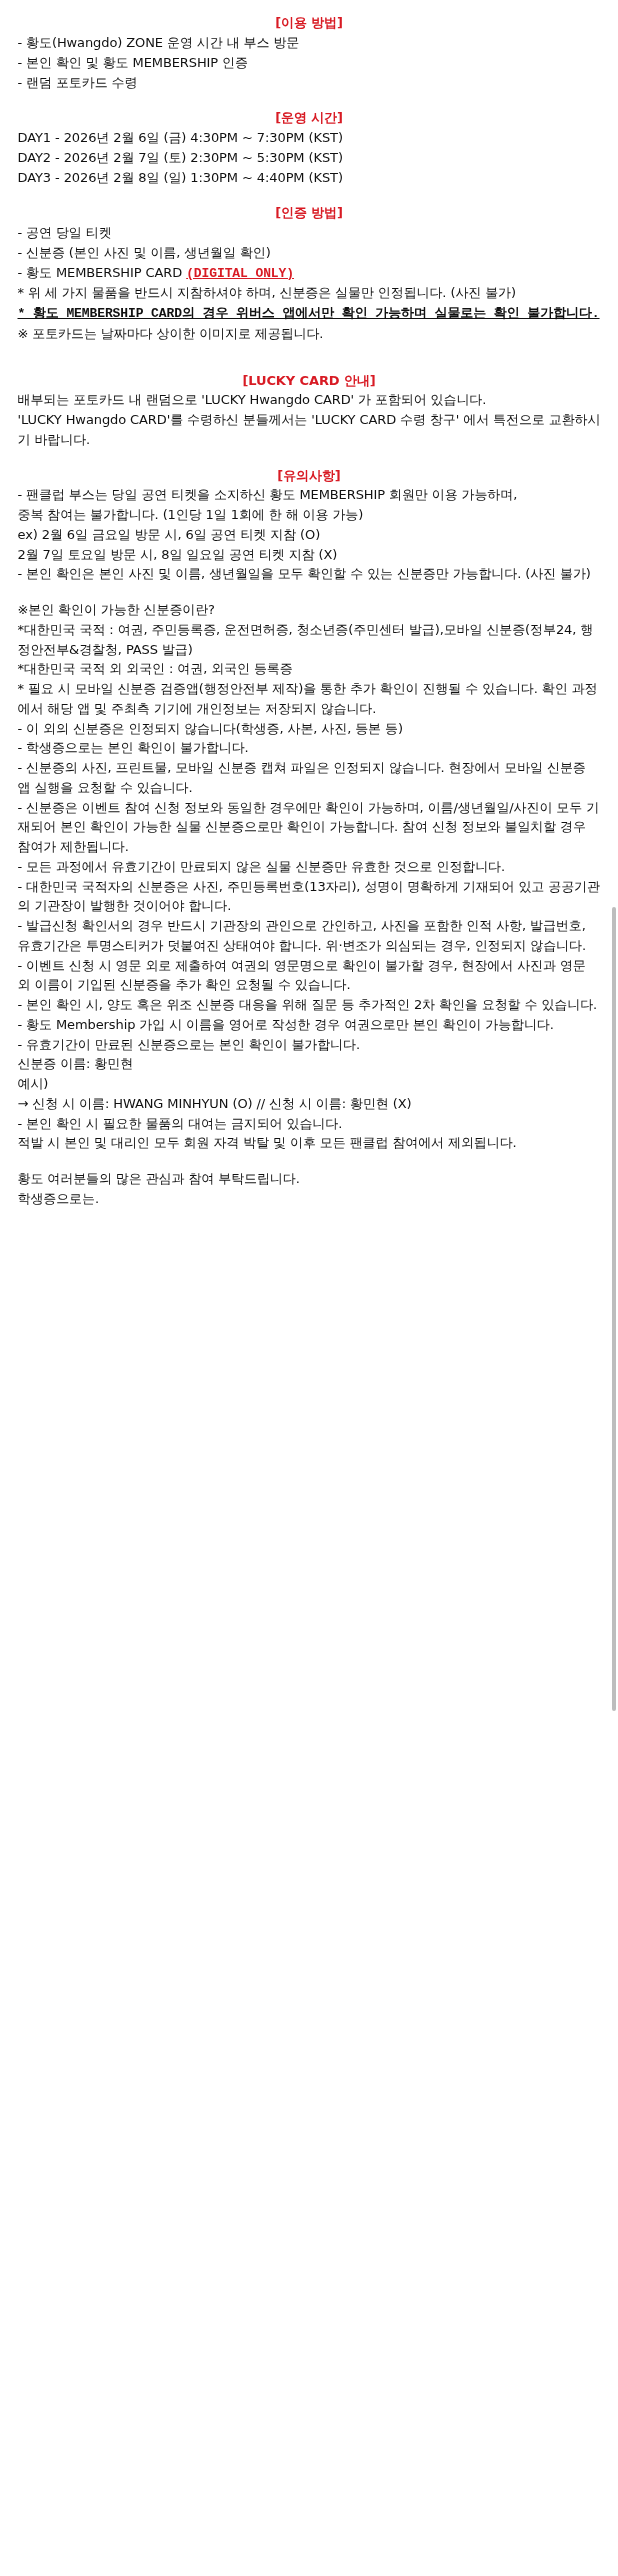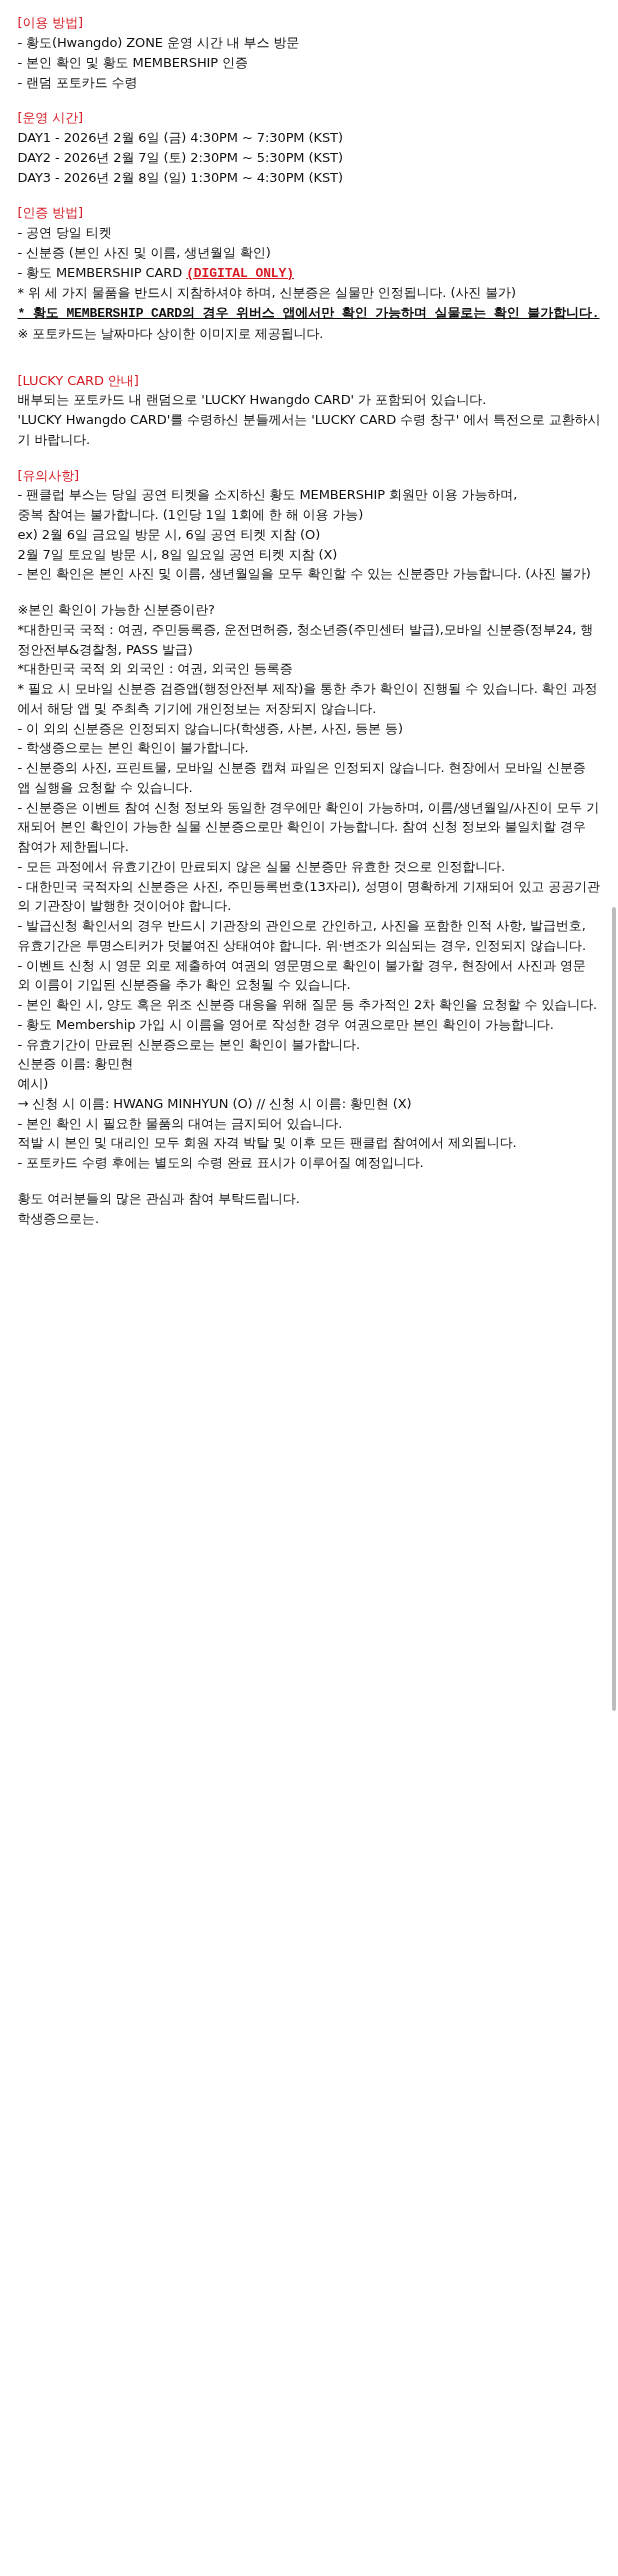--- a/index.html
+++ b/index.html
@@ -20,22 +20,23 @@
     position: relative;
   }
   .doc {
     font-size: 13px;
     line-height: 1.52;
     color: #111111;
     letter-spacing: -0.1px;
   }
   .sec-head {
     color: #d81b24;
-    font-weight: normal;
+    font-weight: bold;
     margin: 0 0 4.1px 0;
+    text-align: center;
   }
   .line {
     margin: 0;
     white-space: pre-wrap;
     word-break: break-word;
   }
   .blank {
     height: 16px;
   }
   .gap-lg {
@@ -65,21 +66,21 @@
 <div class="page">
   <div class="doc" id="doc-root">
       <p class="line sec-head">[이용 방법]</p>
       <p class="line">- 황도(Hwangdo) ZONE 운영 시간 내 부스 방문</p>
       <p class="line">- 본인 확인 및 황도 MEMBERSHIP 인증</p>
       <p class="line">- 랜덤 포토카드 수령</p>
       <div class="blank"></div>
       <p class="line sec-head">[운영 시간]</p>
       <p class="line">DAY1 - 2026년 2월 6일 (금) 4:30PM ~ 7:30PM (KST)</p>
       <p class="line">DAY2 - 2026년 2월 7일 (토) 2:30PM ~ 5:30PM (KST)</p>
-      <p class="line">DAY3 - 2026년 2월 8일 (일) 1:30PM ~ 4:30PM (KST)</p>
+      <p class="line">DAY3 - 2026년 2월 8일 (일) 1:30PM ~ 4:40PM (KST)</p>
       <div class="blank"></div>
       <p class="line sec-head">[인증 방법]</p>
       <p class="line">- 공연 당일 티켓</p>
       <p class="line">- 신분증 (본인 사진 및 이름, 생년월일 확인)</p>
       <p class="line"><span>- 황도 MEMBERSHIP CARD </span><span class="u-b red">(DIGITAL ONLY)</span></p>
       <p class="line">* 위 세 가지 물품을 반드시 지참하셔야 하며, 신분증은 실물만 인정됩니다. (사진 불가)</p>
       <p class="line"><span class="u-b">* 황도 MEMBERSHIP CARD의 경우 위버스 앱에서만 확인 가능하며 실물로는 확인 불가합니다.</span></p>
       <p class="line">※ 포토카드는 날짜마다 상이한 이미지로 제공됩니다.</p>
       <div class="gap-lg"></div>
       <p class="line sec-head">[LUCKY CARD 안내]</p>
@@ -106,20 +107,19 @@
       <p class="line">- 발급신청 확인서의 경우 반드시 기관장의 관인으로 간인하고, 사진을 포함한 인적 사항, 발급번호, 유효기간은 투명스티커가 덧붙여진 상태여야 합니다. 위·변조가 의심되는 경우, 인정되지 않습니다.</p>
       <p class="line">- 이벤트 신청 시 영문 외로 제출하여 여권의 영문명으로 확인이 불가할 경우, 현장에서 사진과 영문 외 이름이 기입된 신분증을 추가 확인 요청될 수 있습니다.</p>
       <p class="line">- 본인 확인 시, 양도 혹은 위조 신분증 대응을 위해 질문 등 추가적인 2차 확인을 요청할 수 있습니다.</p>
       <p class="line">- 황도 Membership 가입 시 이름을 영어로 작성한 경우 여권으로만 본인 확인이 가능합니다.</p>
       <p class="line">- 유효기간이 만료된 신분증으로는 본인 확인이 불가합니다.</p>
       <p class="line">신분증 이름: 황민현</p>
       <p class="line">예시)</p>
       <p class="line">→ 신청 시 이름: HWANG MINHYUN (O) // 신청 시 이름: 황민현 (X)</p>
       <p class="line">- 본인 확인 시 필요한 물품의 대여는 금지되어 있습니다.</p>
       <p class="line">적발 시 본인 및 대리인 모두 회원 자격 박탈 및 이후 모든 팬클럽 참여에서 제외됩니다.</p>
-      <p class="line">- 포토카드 수령 후에는 별도의 수령 완료 표시가 이루어질 예정입니다.</p>
       <div class="blank"></div>
       <p class="line">황도 여러분들의 많은 관심과 참여 부탁드립니다.</p>
       <p class="line">학생증으로는.</p>
     </div>
   <div class="scrollbar"></div>
 </div>
 
 
 </body></html>

